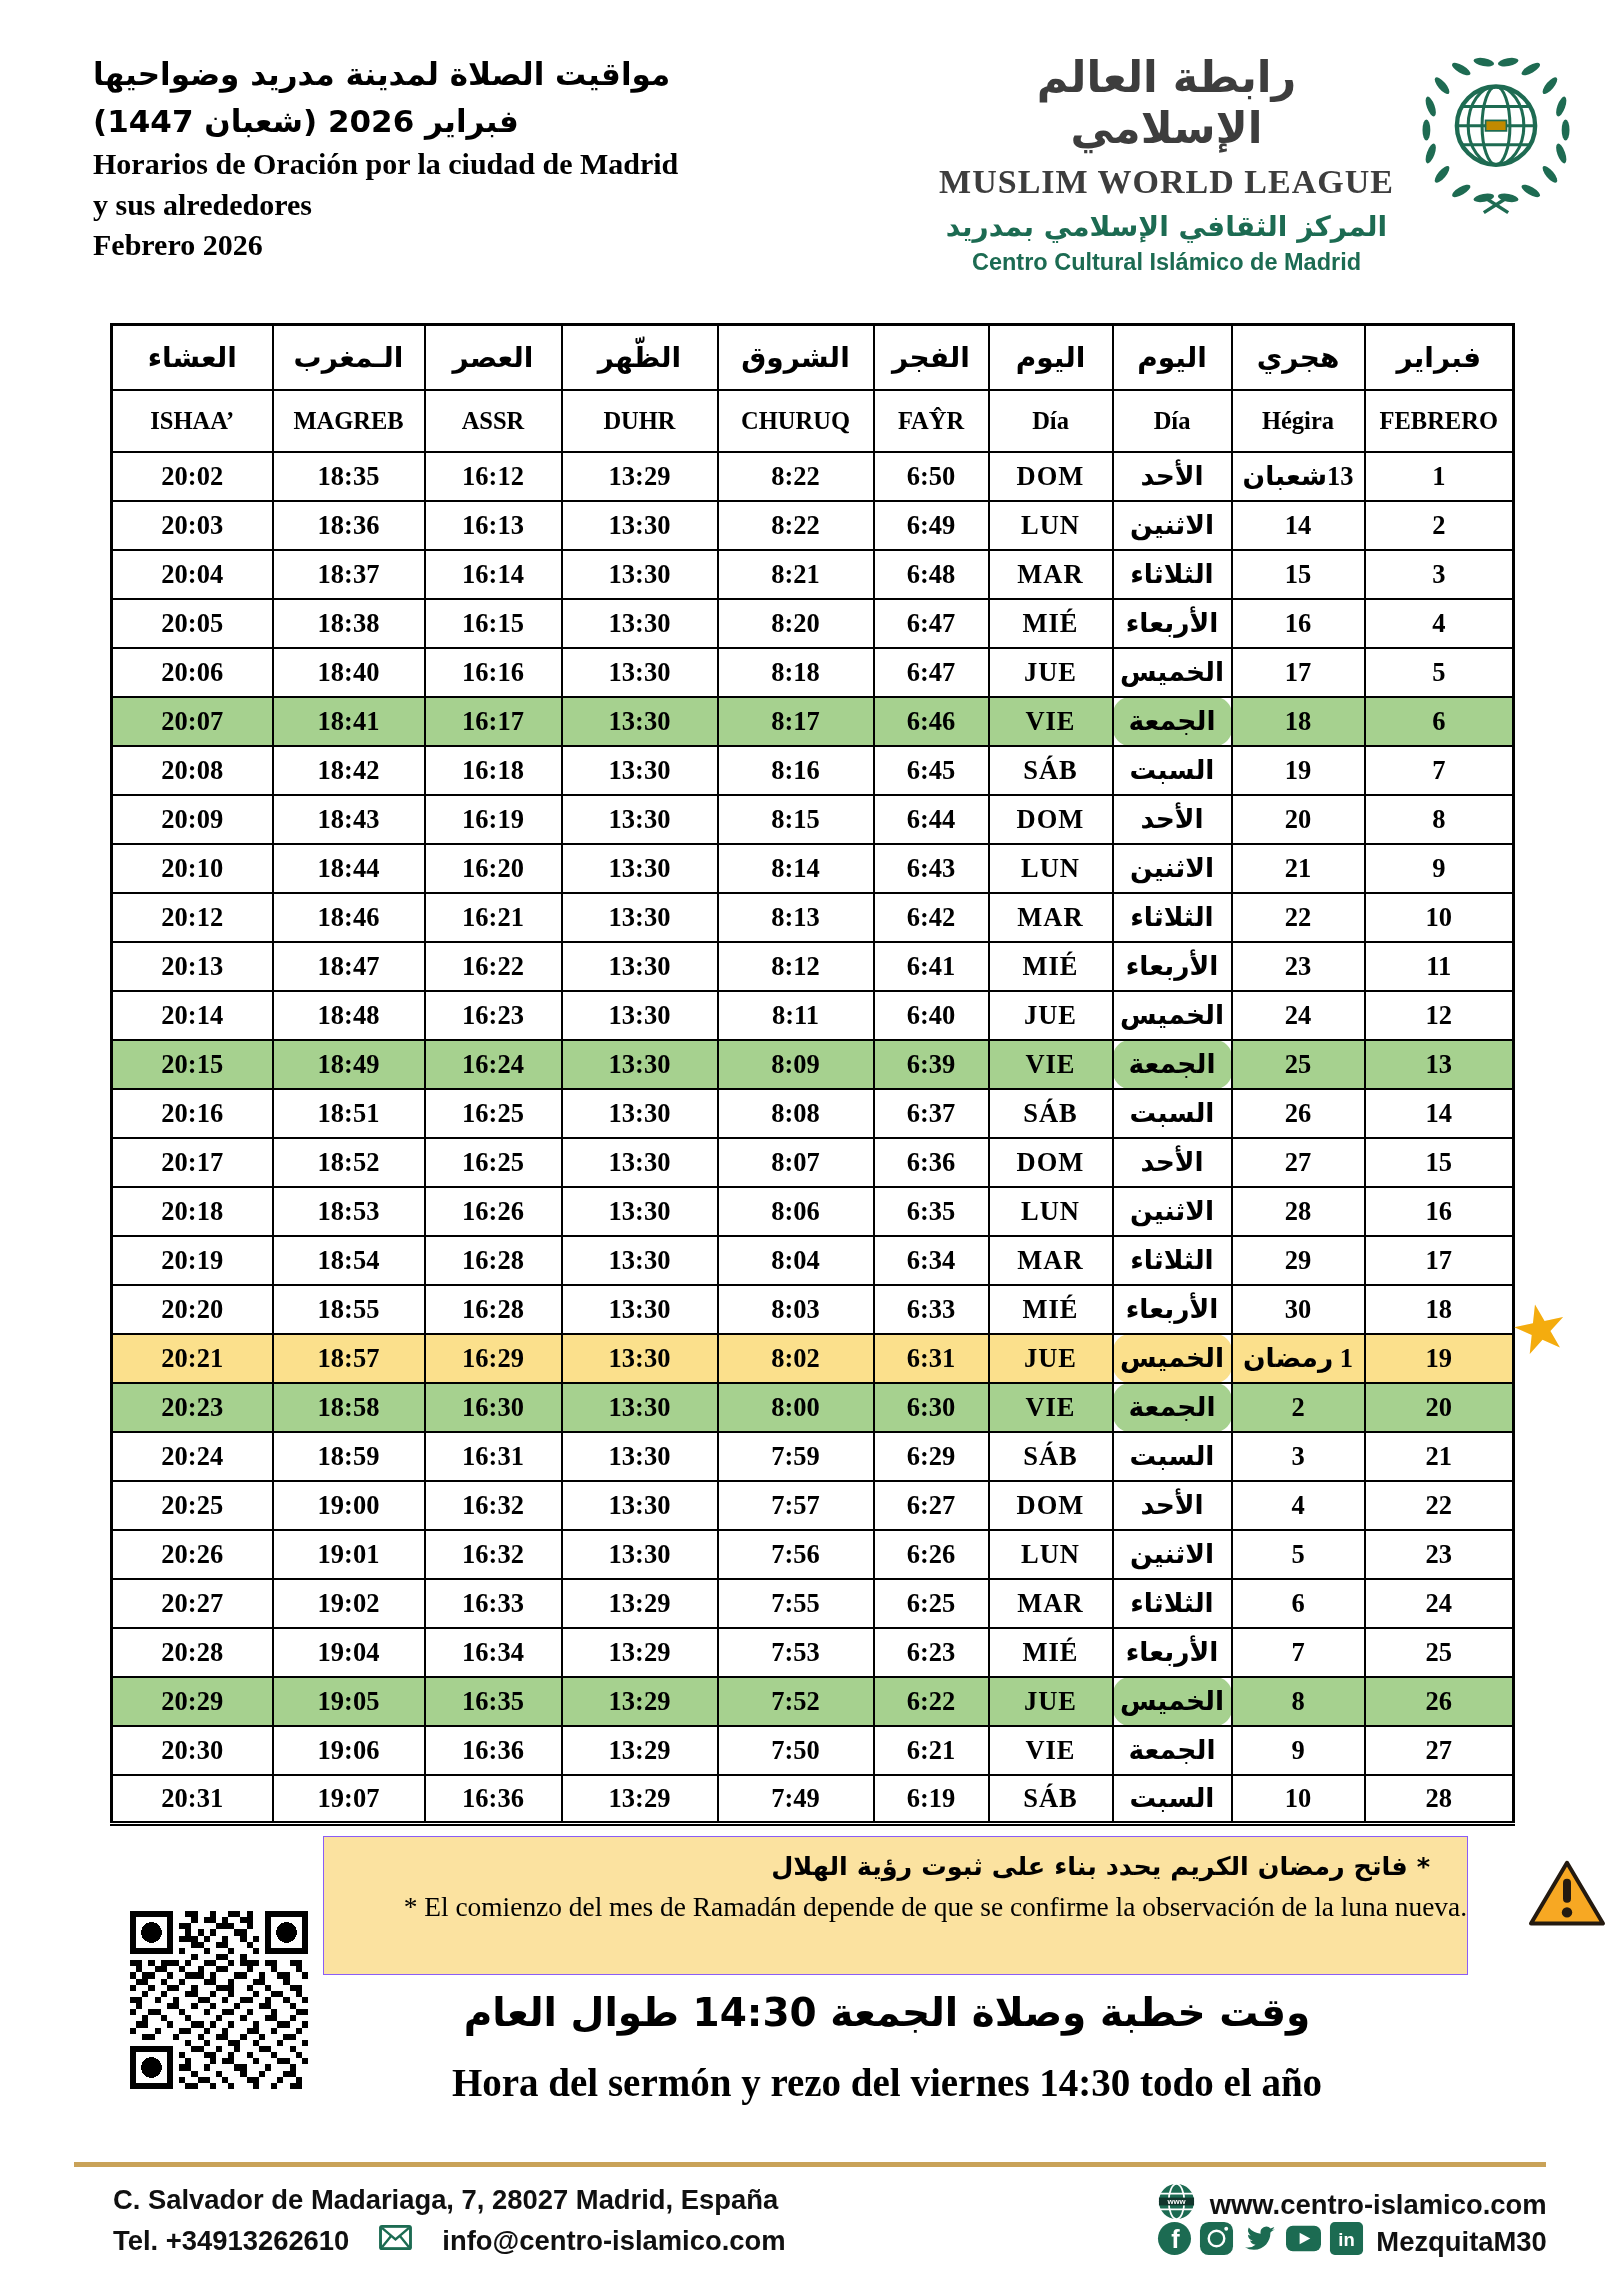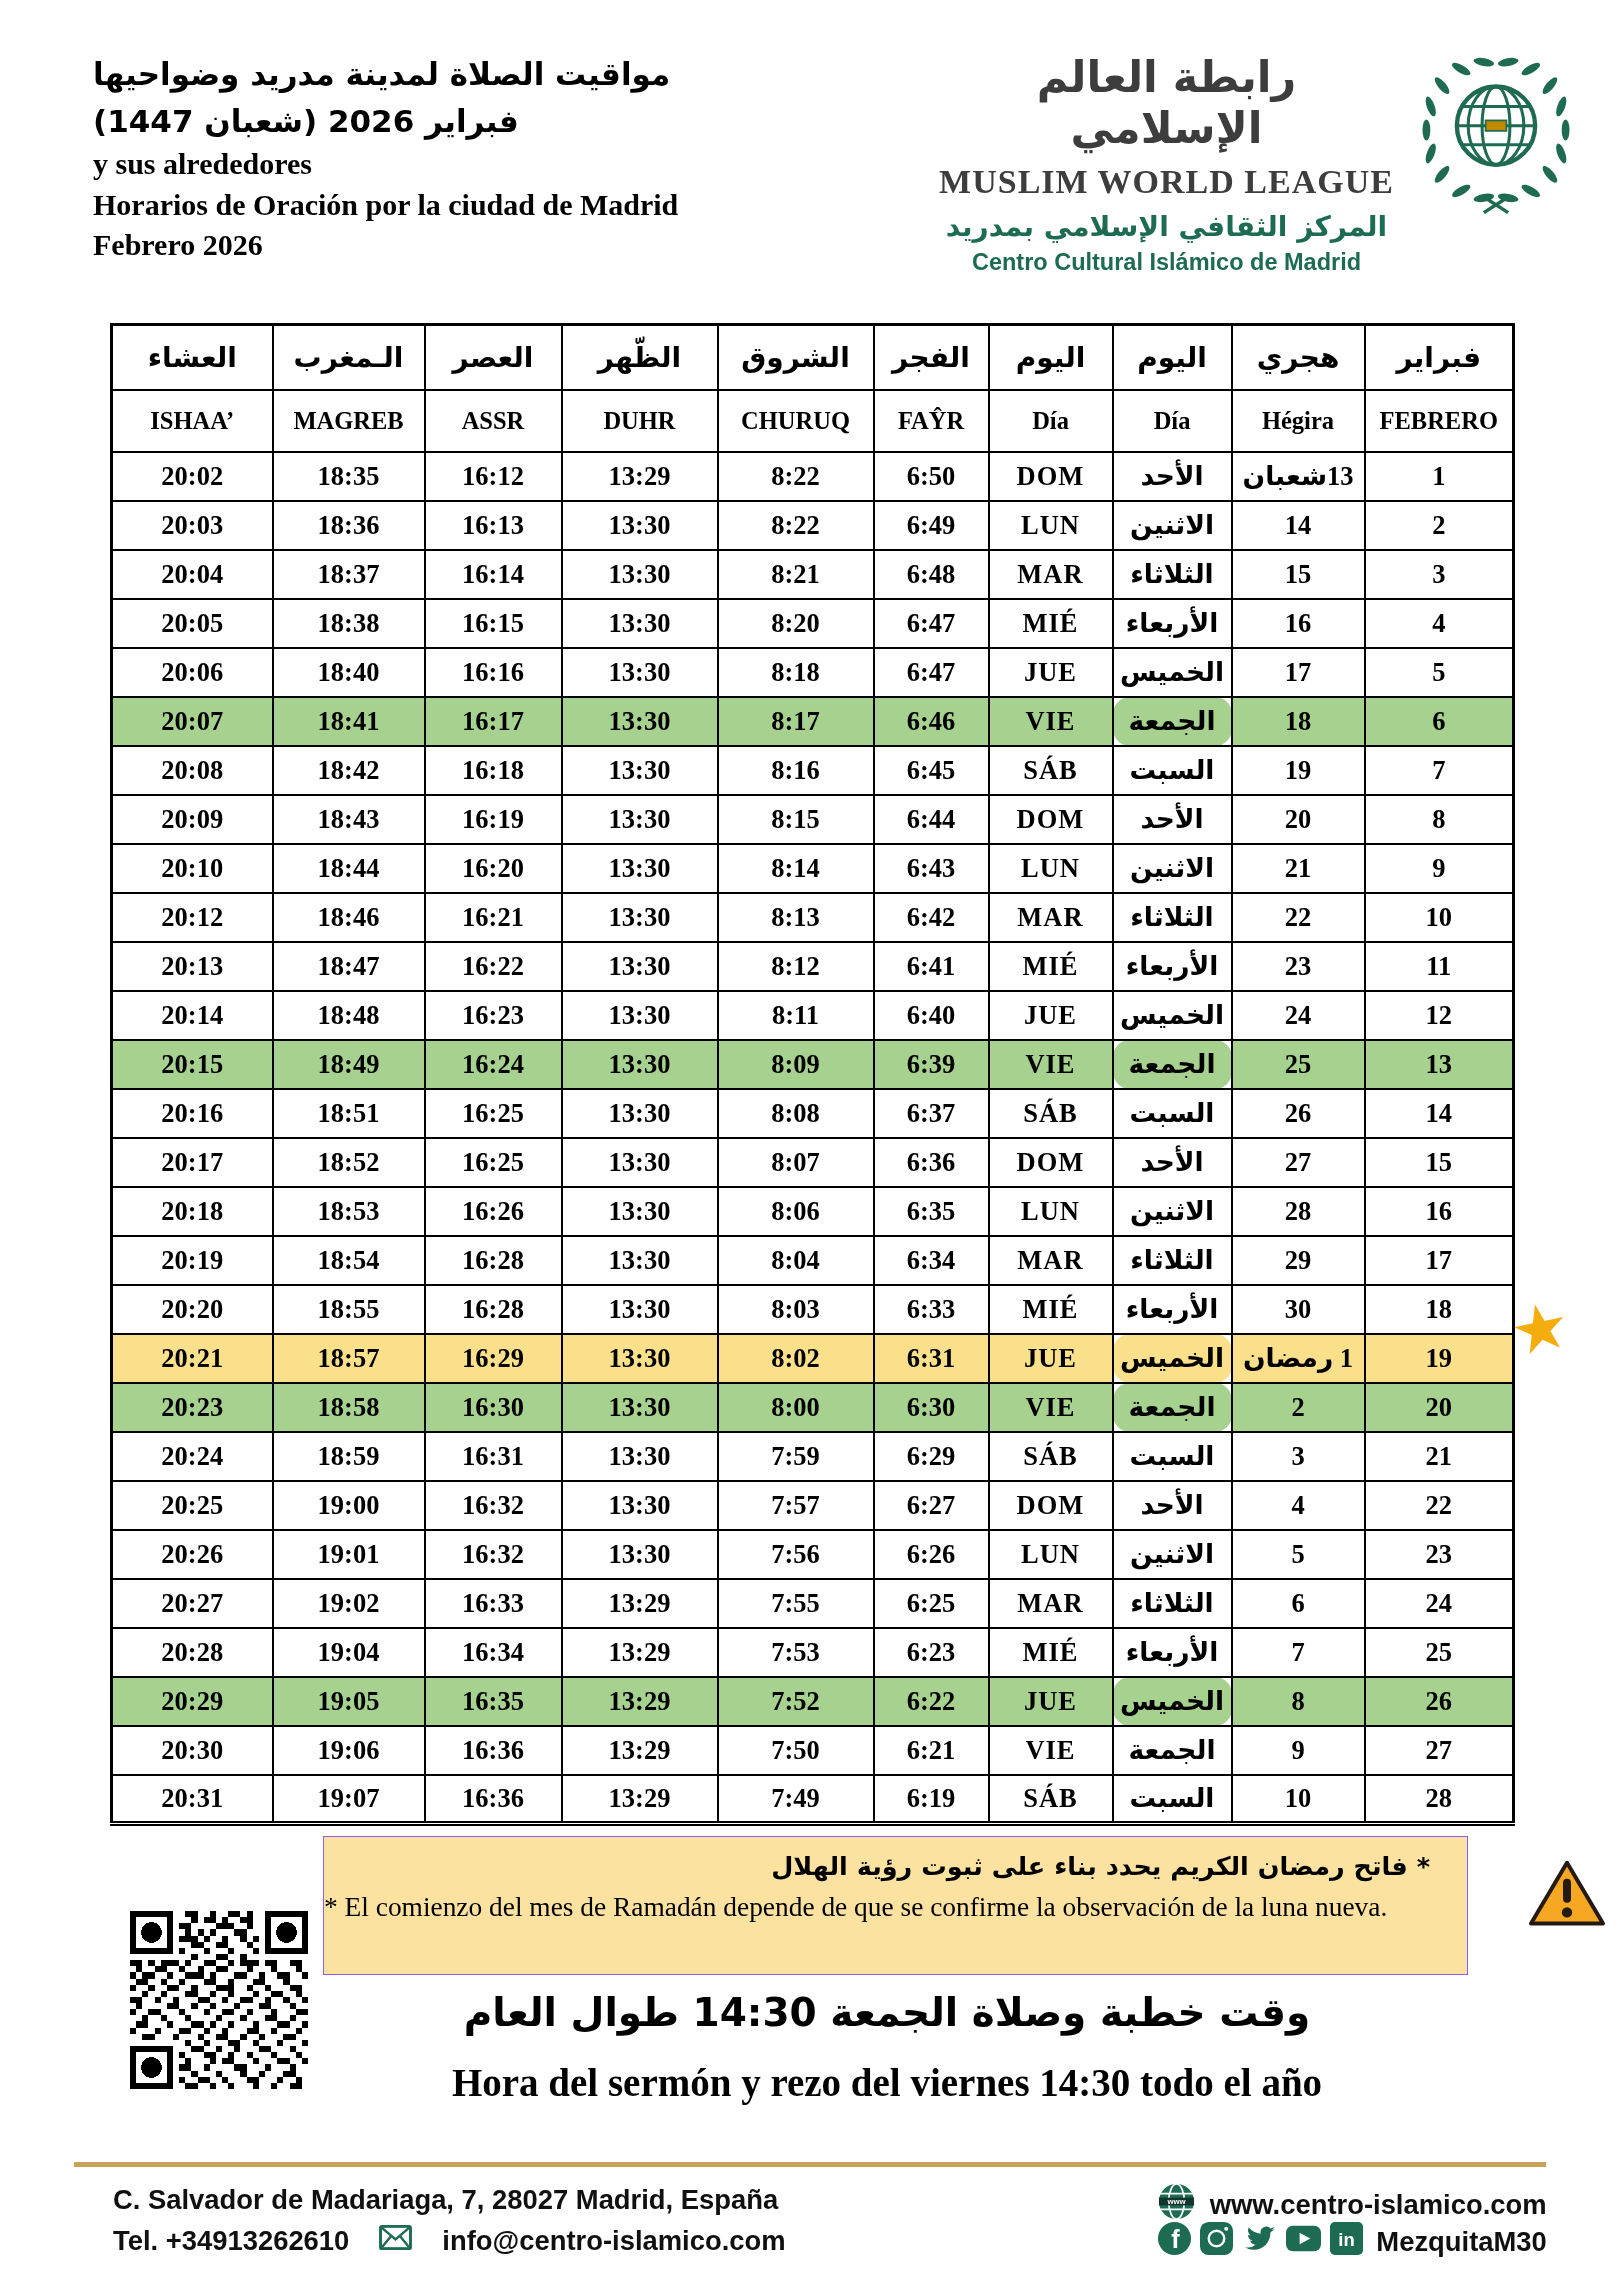--- a/index.html
+++ b/index.html
@@ -39,21 +39,21 @@
   tr.yellow td{background:#FBE08C;}
 
   .star{position:absolute;left:1511px;top:1296px;font-size:65px;color:#F4AC0E;
         transform:rotate(-12deg);font-family:"DejaVu Sans",sans-serif;line-height:1;}
 
   
   .note{position:absolute;left:323px;top:1836px;width:1145px;height:139px;background:#FBE2A0;
         border:1px solid #8b5cf6;}
   .note-ar{font-family:"DejaVu Sans",sans-serif;font-weight:700;font-size:25.5px;direction:rtl;
            text-align:right;padding:13.7px 37px 0 0;}
-  .note-es{font-family:"Liberation Serif",serif;font-size:27.4px;text-align:left;margin-top:11.8px;}
+  .note-es{font-family:"Liberation Serif",serif;font-size:27.4px;text-align:right;margin-top:11.8px;}
   .warn{position:absolute;left:1527px;top:1857px;}
 
   
   .qr{position:absolute;left:130px;top:1911px;}
 
   
   .friday-ar{position:absolute;left:245px;top:1990px;width:1284px;text-align:center;direction:rtl;
              font-family:"DejaVu Sans",sans-serif;font-weight:700;font-size:39px;}
   .friday-es{position:absolute;left:245px;top:2060px;width:1284px;text-align:center;
              font-family:"Liberation Serif",serif;font-weight:700;font-size:39px;}
@@ -69,22 +69,22 @@
   svg text{font-family:"Liberation Sans",sans-serif;}
 </style>
 </head>
 <body>
 
 <div class="page" data-name="prayer-timetable-page">
 
   <div class="hdr-left" data-name="header-titles">
     <div class="hdr-ar" data-name="title-arabic-line1">مواقيت الصلاة لمدينة مدريد وضواحيها</div>
     <div class="hdr-ar" data-name="title-arabic-line2">فبراير 2026 (شعبان 1447)</div>
+    <div class="hdr-es" data-name="title-spanish-line1">Horarios de Oración por la ciudad de Madrid</div>
     <div class="hdr-es" data-name="title-spanish-line2">y sus alrededores</div>
-    <div class="hdr-es" data-name="title-spanish-line1">Horarios de Oración por la ciudad de Madrid</div>
     <div class="hdr-es" data-name="title-spanish-line3">Febrero 2026</div>
   </div>
 
   <div class="logo" data-name="organization-logo">
     <div class="logo-txt" data-name="logo-text-block">
       <div class="logo-callig" data-name="mwl-calligraphy">رابطة العالم الإسلامي</div>
       <div class="logo-mwl" data-name="mwl-name">MUSLIM WORLD LEAGUE</div>
       <div class="logo-ar" data-name="center-name-arabic">المركز الثقافي الإسلامي بمدريد</div>
       <div class="logo-es" data-name="center-name-spanish">Centro Cultural Islámico de Madrid</div>
     </div>

